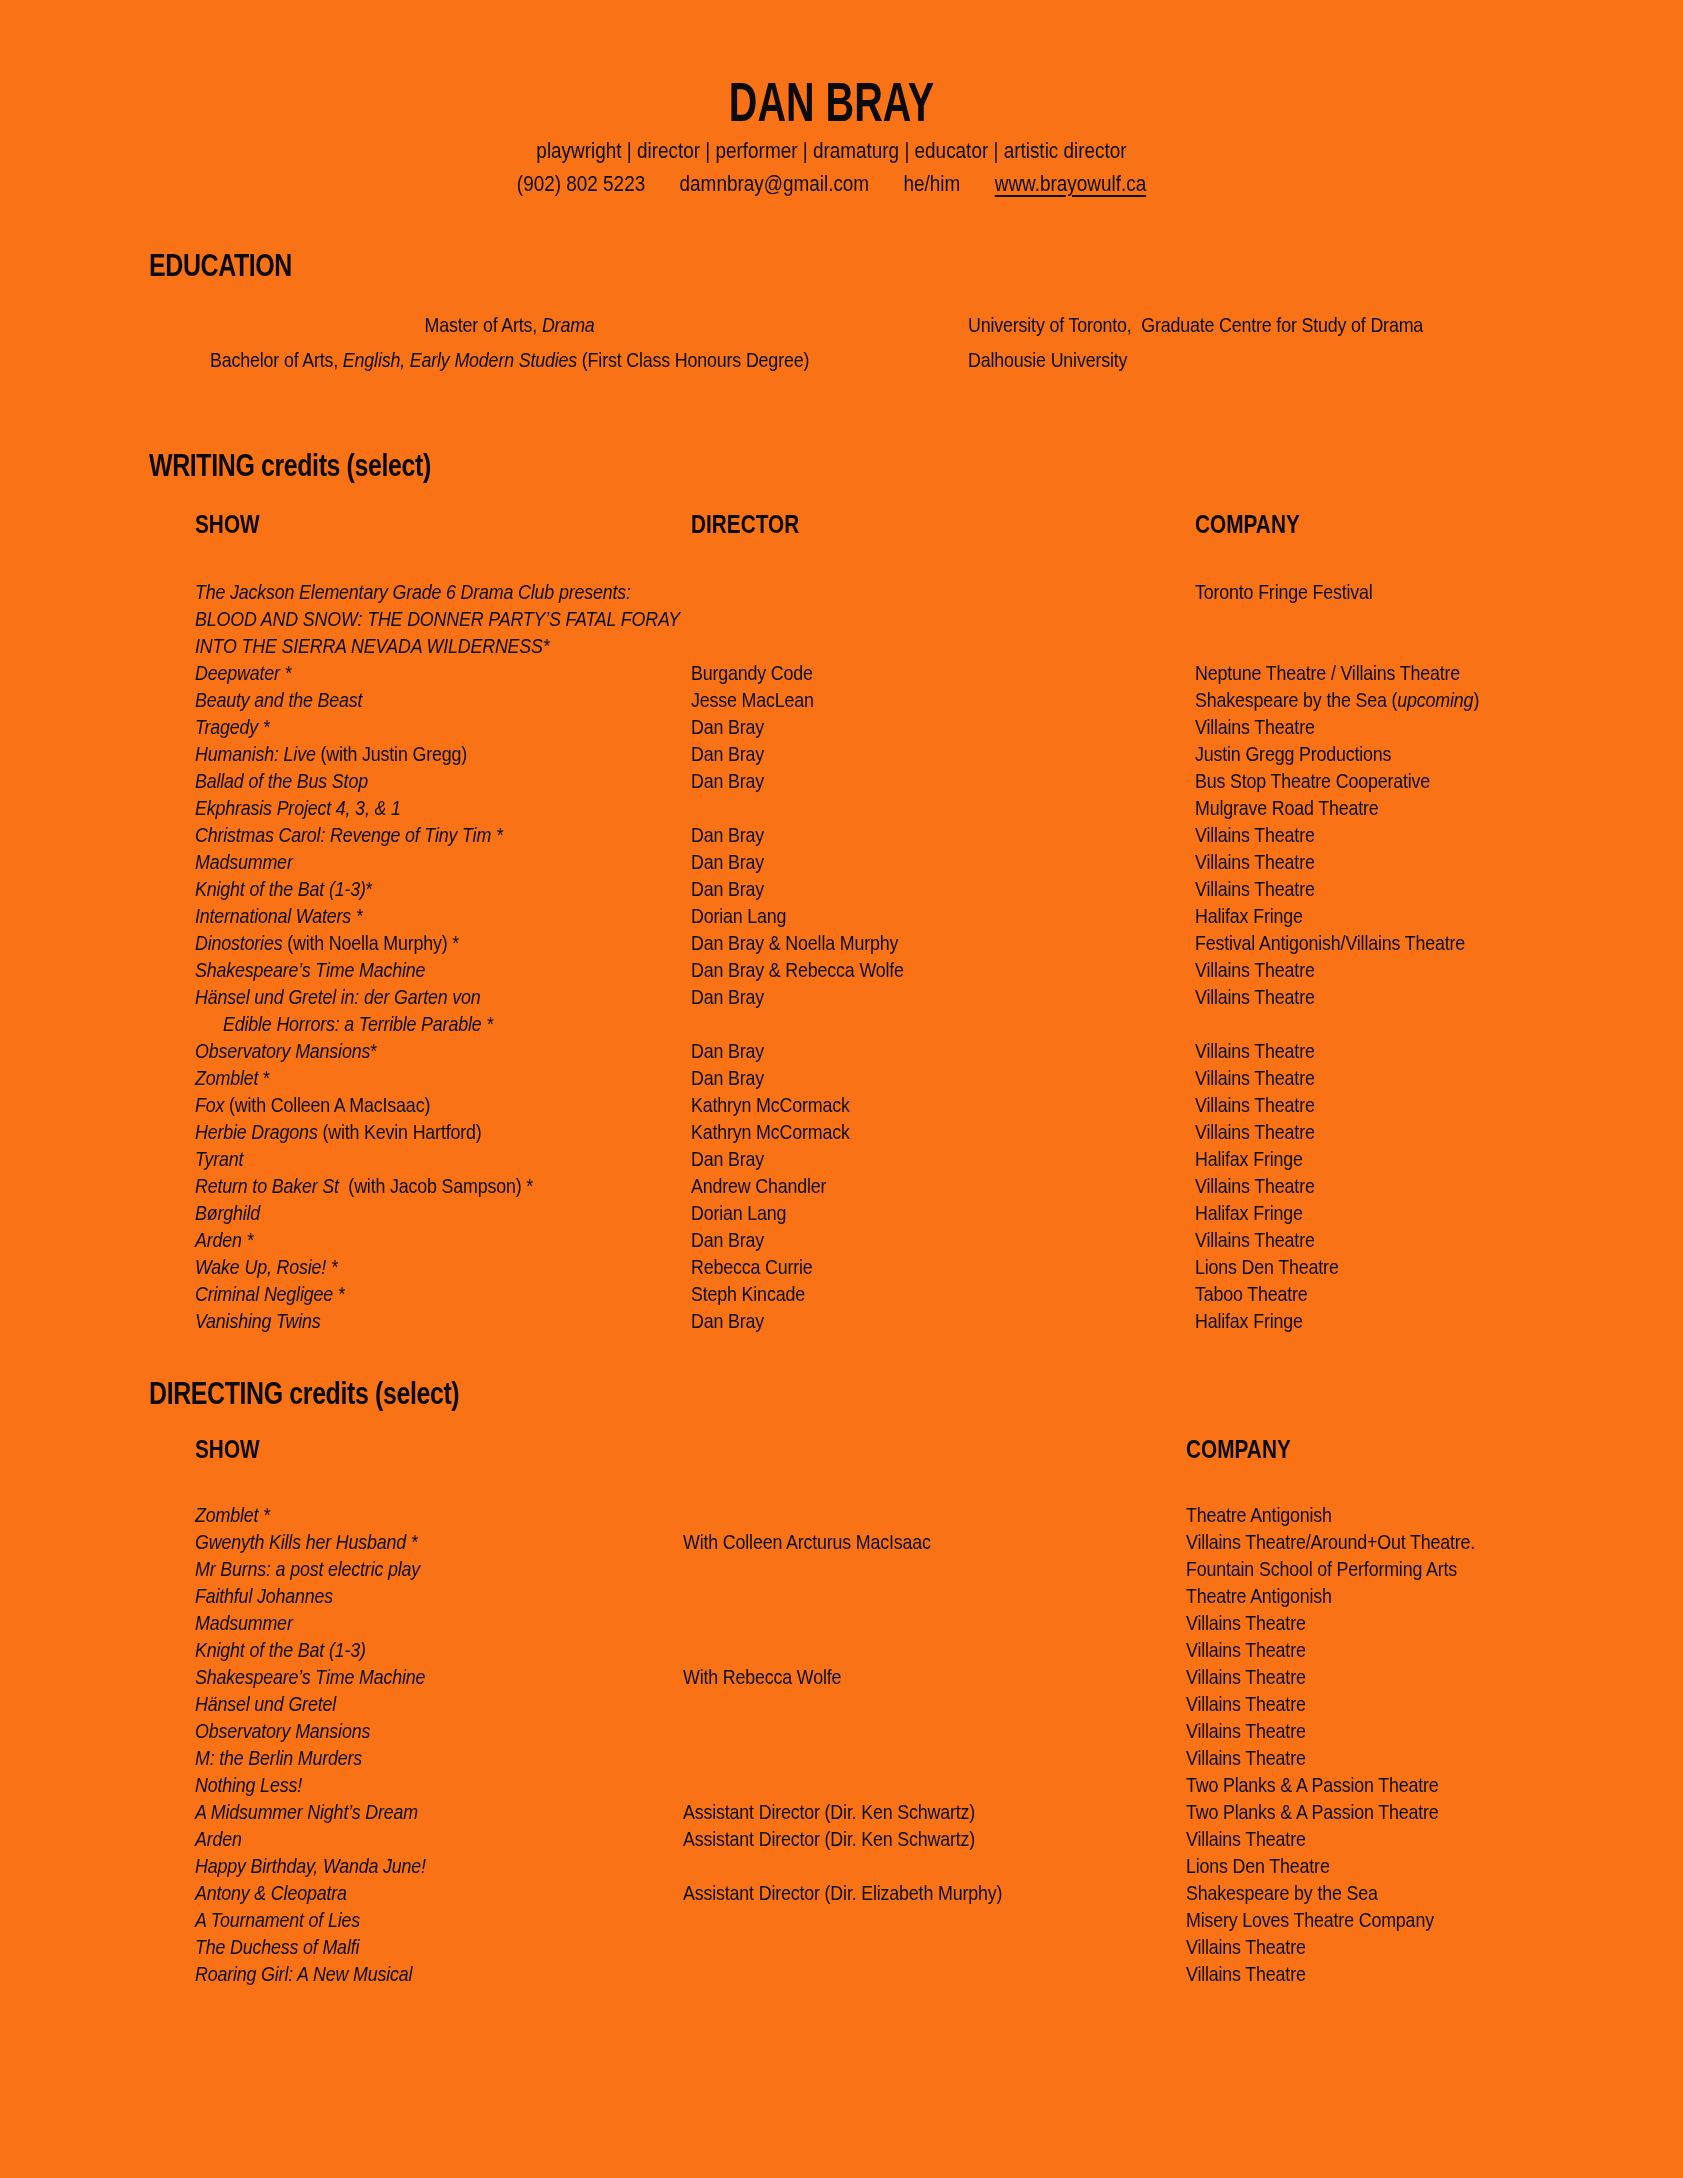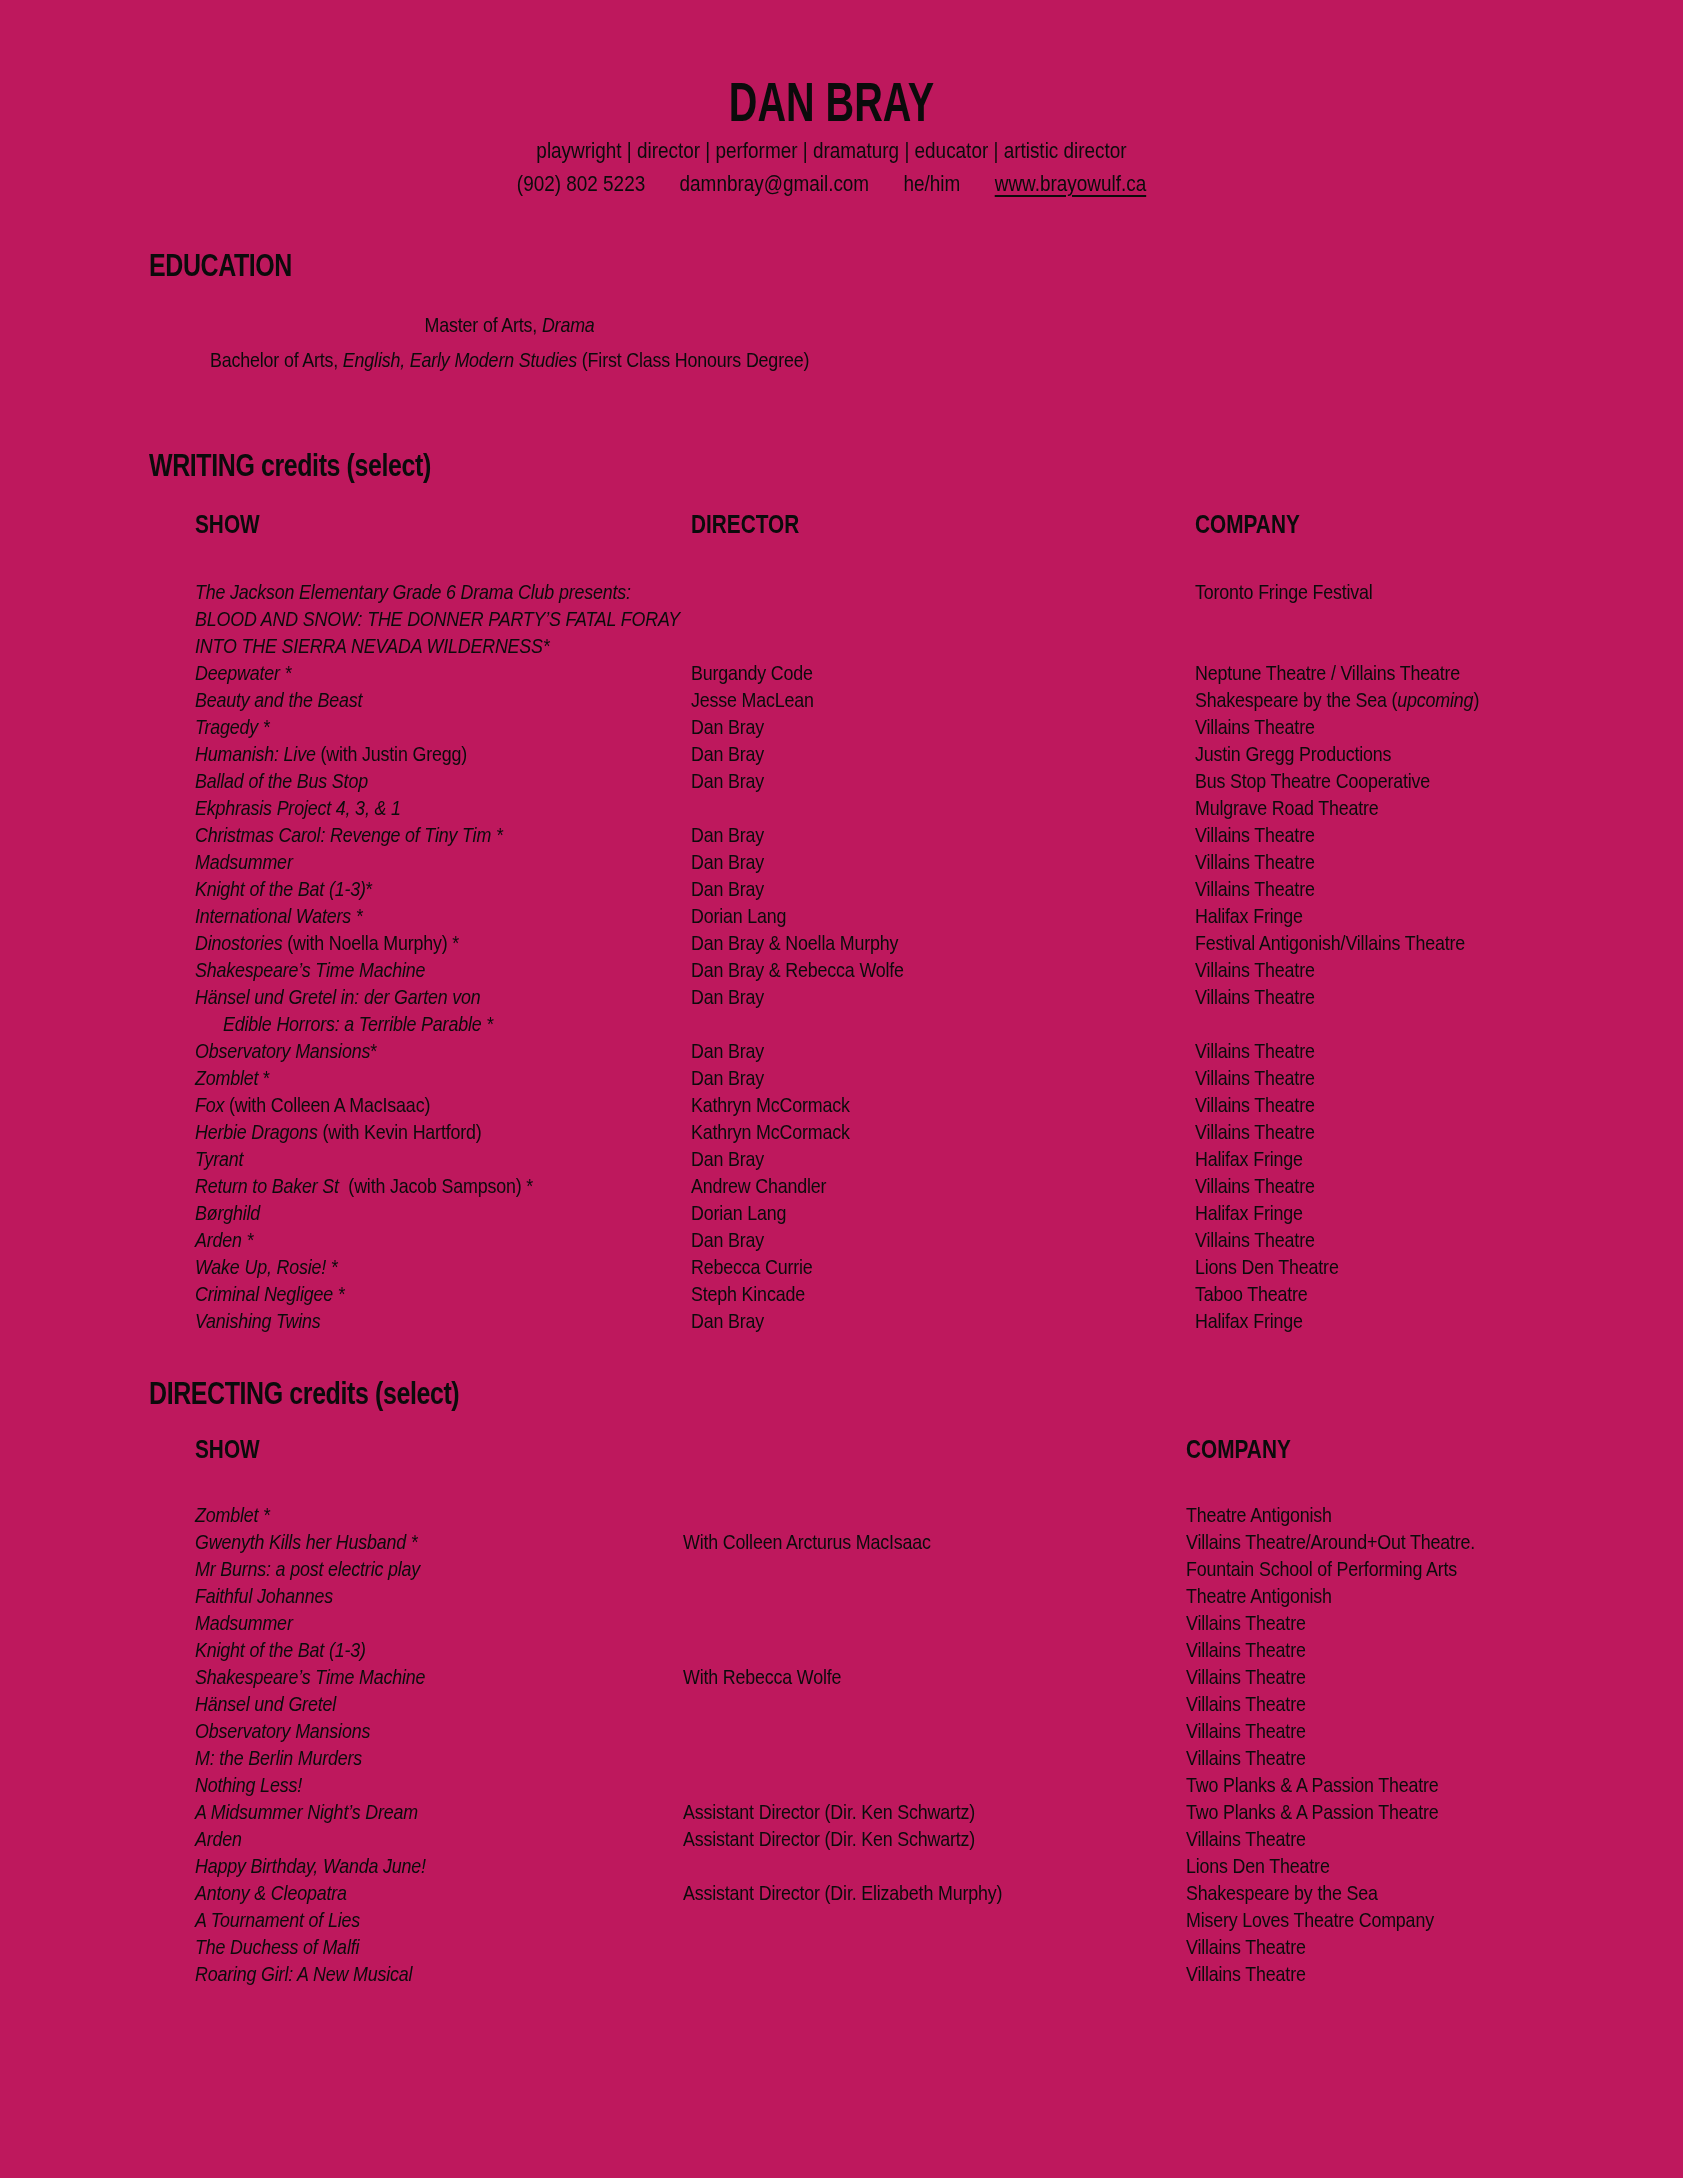--- a/index.html
+++ b/index.html
@@ -1,16 +1,16 @@
 <!DOCTYPE html>
 <html><head>
 <meta charset="utf-8">
 <style>
   html,body{margin:0;padding:0;background:#ffffff;}
-  .page{position:relative;width:1683px;height:2178px;background:#be185d;
+  .page{position:relative;width:1683px;height:2178px;background:#f97316;
         font-family:"Liberation Sans","DejaVu Sans",sans-serif;color:#0b0b0b;overflow:hidden;}
 
   
   .name-title{position:absolute;top:71px;left:0;width:1663px;text-align:center;
               font-size:55px;font-weight:bold;letter-spacing:0;line-height:63px;margin:0;
               transform:scaleX(.72);transform-origin:50% 50%;white-space:pre;}
   .roles-line{position:absolute;top:137px;left:0;width:1663px;text-align:center;
               font-size:22px;line-height:28px;transform:scaleX(.86);transform-origin:50% 50%;white-space:pre;}
   .contact-line{position:absolute;top:170px;left:0;width:1663px;display:flex;justify-content:center;
                 gap:40px;font-size:22px;line-height:28px;transform:scaleX(.86);transform-origin:50% 50%;}
@@ -55,20 +55,24 @@
     <span>damnbray@gmail.com</span>
     <span>he/him</span>
     <a class="website">www.brayowulf.ca</a>
   </div>
 
   <h2 class="sec-h" id="edu-h">EDUCATION</h2>
   <div class="edu-block" id="edu-left">
       <div class="edu-line"><span>Master of Arts, </span><span class="it">Drama</span></div>
       <div class="edu-line"><span>Bachelor of Arts, </span><span class="it">English, Early Modern Studies</span><span> (First Class Honours Degree)</span></div>
     </div>
+  <div class="edu-block" id="edu-right">
+      <div class="edu-line">University of Toronto,  Graduate Centre for Study of Drama</div>
+      <div class="edu-line">Dalhousie University</div>
+    </div>
 
   <h2 class="sec-h" id="writing-h">WRITING credits (select)</h2>
   <span class="col-h" style="left:195px;top:509px;">SHOW</span>
   <span class="col-h" style="left:691px;top:509px;">DIRECTOR</span>
   <span class="col-h" style="left:1195px;top:509px;">COMPANY</span>
   <div class="rows" id="writing-rows">
       <div class="t-row">
         <div class="cell c-show"><span class="it">The Jackson Elementary Grade 6 Drama Club presents:</span></div>
         <div class="cell c-dir"></div>
         <div class="cell c-comp">Toronto Fringe Festival</div>

